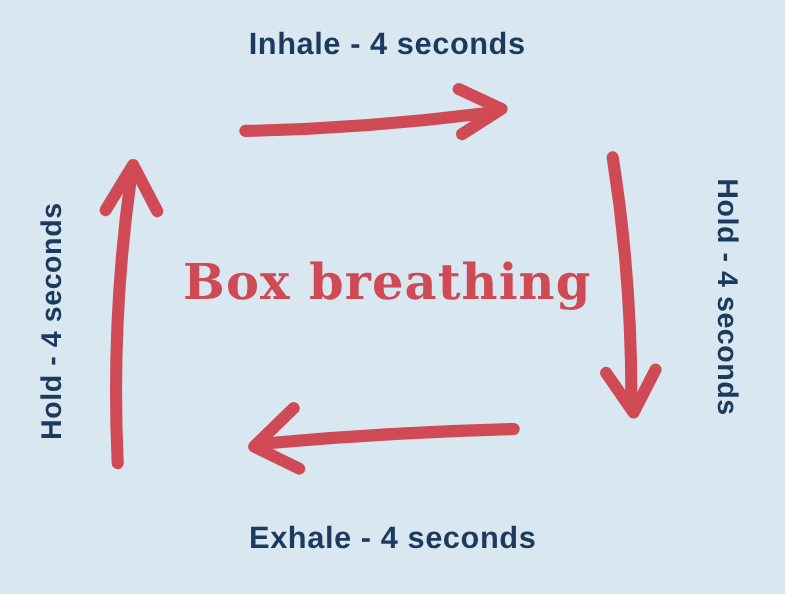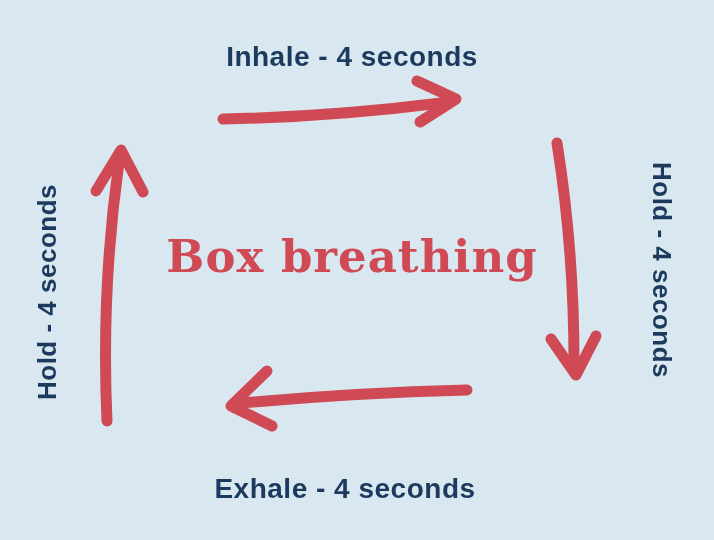--- a/index.html
+++ b/index.html
@@ -33,22 +33,22 @@
   }
   .label{
     position:absolute;
     color:var(--text);
     font-weight:700;
     font-size:28px;
     letter-spacing:0.5px;
     white-space:nowrap;
     transform:translate(-50%,-50%);
   }
-  .label.top{left:352px;top:57px;}
-  .label.bottom{left:345px;top:489px;}
+  .label.top{left:352px;top:40px;}
+  .label.bottom{left:357px;top:489px;}
   .label.side{font-size:26px;}
   .label.right{
     left:661px;top:270px;
     transform:translate(-50%,-50%) rotate(90deg);
   }
   .label.left{
     left:47px;top:292px;
     transform:translate(-50%,-50%) rotate(-90deg);
   }
   .title{

